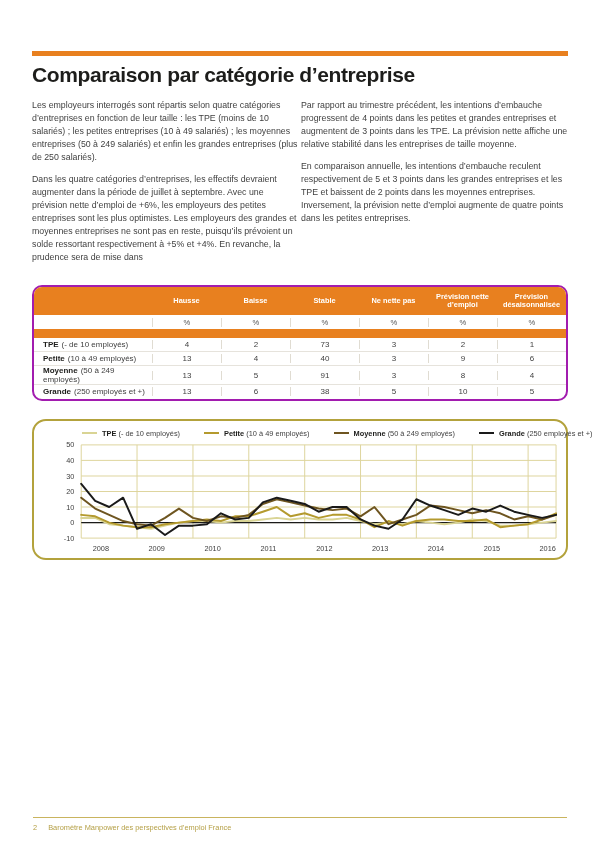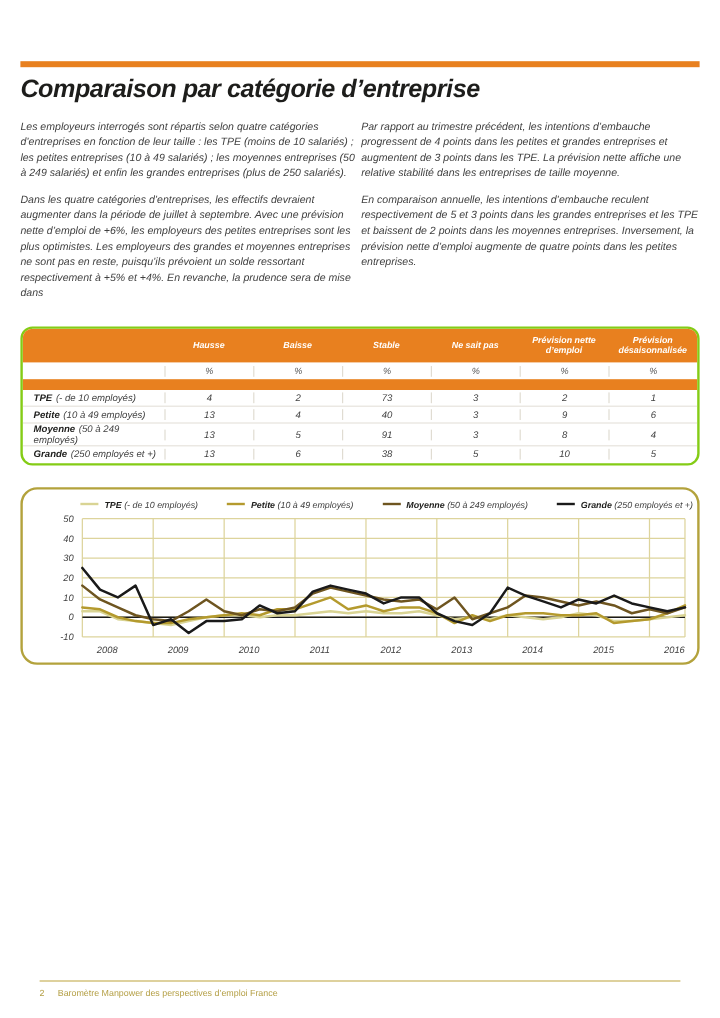--- a/index.html
+++ b/index.html
@@ -1,33 +1,33 @@
 <!DOCTYPE html>
 <html><head>
 <meta charset="utf-8">
 <style>
   html,body{margin:0;padding:0;background:#ffffff;}
   .page{
     position:relative;width:600px;height:848px;background:#ffffff;
     font-family:"Liberation Sans",sans-serif;color:#3f3f3f;overflow:hidden;
     margin:0 auto;
   }
-  .content{padding:0 17px;font-style:italic;}
+  .content{padding:0 32px;}
   .title-rule{margin-top:51px;height:5px;background:#E8801F;}
   .page-title{
     font-size:21px;font-weight:bold;color:#1d1d1b;margin:7px 0 0;
     letter-spacing:-0.4px;
   }
   .cols{display:flex;gap:2px;margin-top:12px;}
   .col{flex:1;font-size:8.8px;line-height:13px;color:#3f3f3f;}
   .col p{margin:0 0 9px;}
 
   
   .outlook-table{
-    margin-top:12px;border:2px solid #84cc16;border-radius:10px;overflow:hidden;
+    margin-top:12px;border:2px solid #a21caf;border-radius:10px;overflow:hidden;
     background:#fff;font-size:8px;
   }
   .t-head{display:flex;background:#E8801F;color:#fff;font-weight:bold;
     font-size:7.4px;align-items:center;min-height:24px;padding:2px 0;line-height:8.5px;}
   .t-label-col{width:118px;flex:none;padding-left:9px;text-align:left;box-sizing:border-box;}
   .t-col{flex:1;text-align:center;padding:0 3px;}
   .t-unit{display:flex;min-height:14px;align-items:center;color:#555;font-size:7.6px;}
   .t-unit .t-col{border-left:1px solid #e0dcd2;}
   .t-sep{height:9px;background:#E8801F;}
   .t-row{display:flex;min-height:13.2px;align-items:center;border-top:1px solid #e6e3dc;color:#3f3f3f;}
@@ -71,21 +71,21 @@
         <p>En comparaison annuelle, les intentions d’embauche reculent respectivement de 5 et 3 points dans les grandes entreprises et les TPE et baissent de 2 points dans les moyennes entreprises. Inversement, la prévision nette d’emploi augmente de quatre points dans les petites entreprises.</p>
       </div>
     </div>
 
     <div class="outlook-table">
       <div class="t-head">
         <div class="t-label-col"></div>
         <div class="t-col">Hausse</div>
         <div class="t-col">Baisse</div>
         <div class="t-col">Stable</div>
-        <div class="t-col">Ne sait pas</div>
+        <div class="t-col">Ne nette pas</div>
         <div class="t-col">Prévision nette d’emploi</div>
         <div class="t-col">Prévision désaisonnalisée</div>
       </div>
       <div class="t-unit">
         <div class="t-label-col"></div>
         <div class="t-col">%</div>
         <div class="t-col">%</div>
         <div class="t-col">%</div>
         <div class="t-col">%</div>
         <div class="t-col">%</div>

